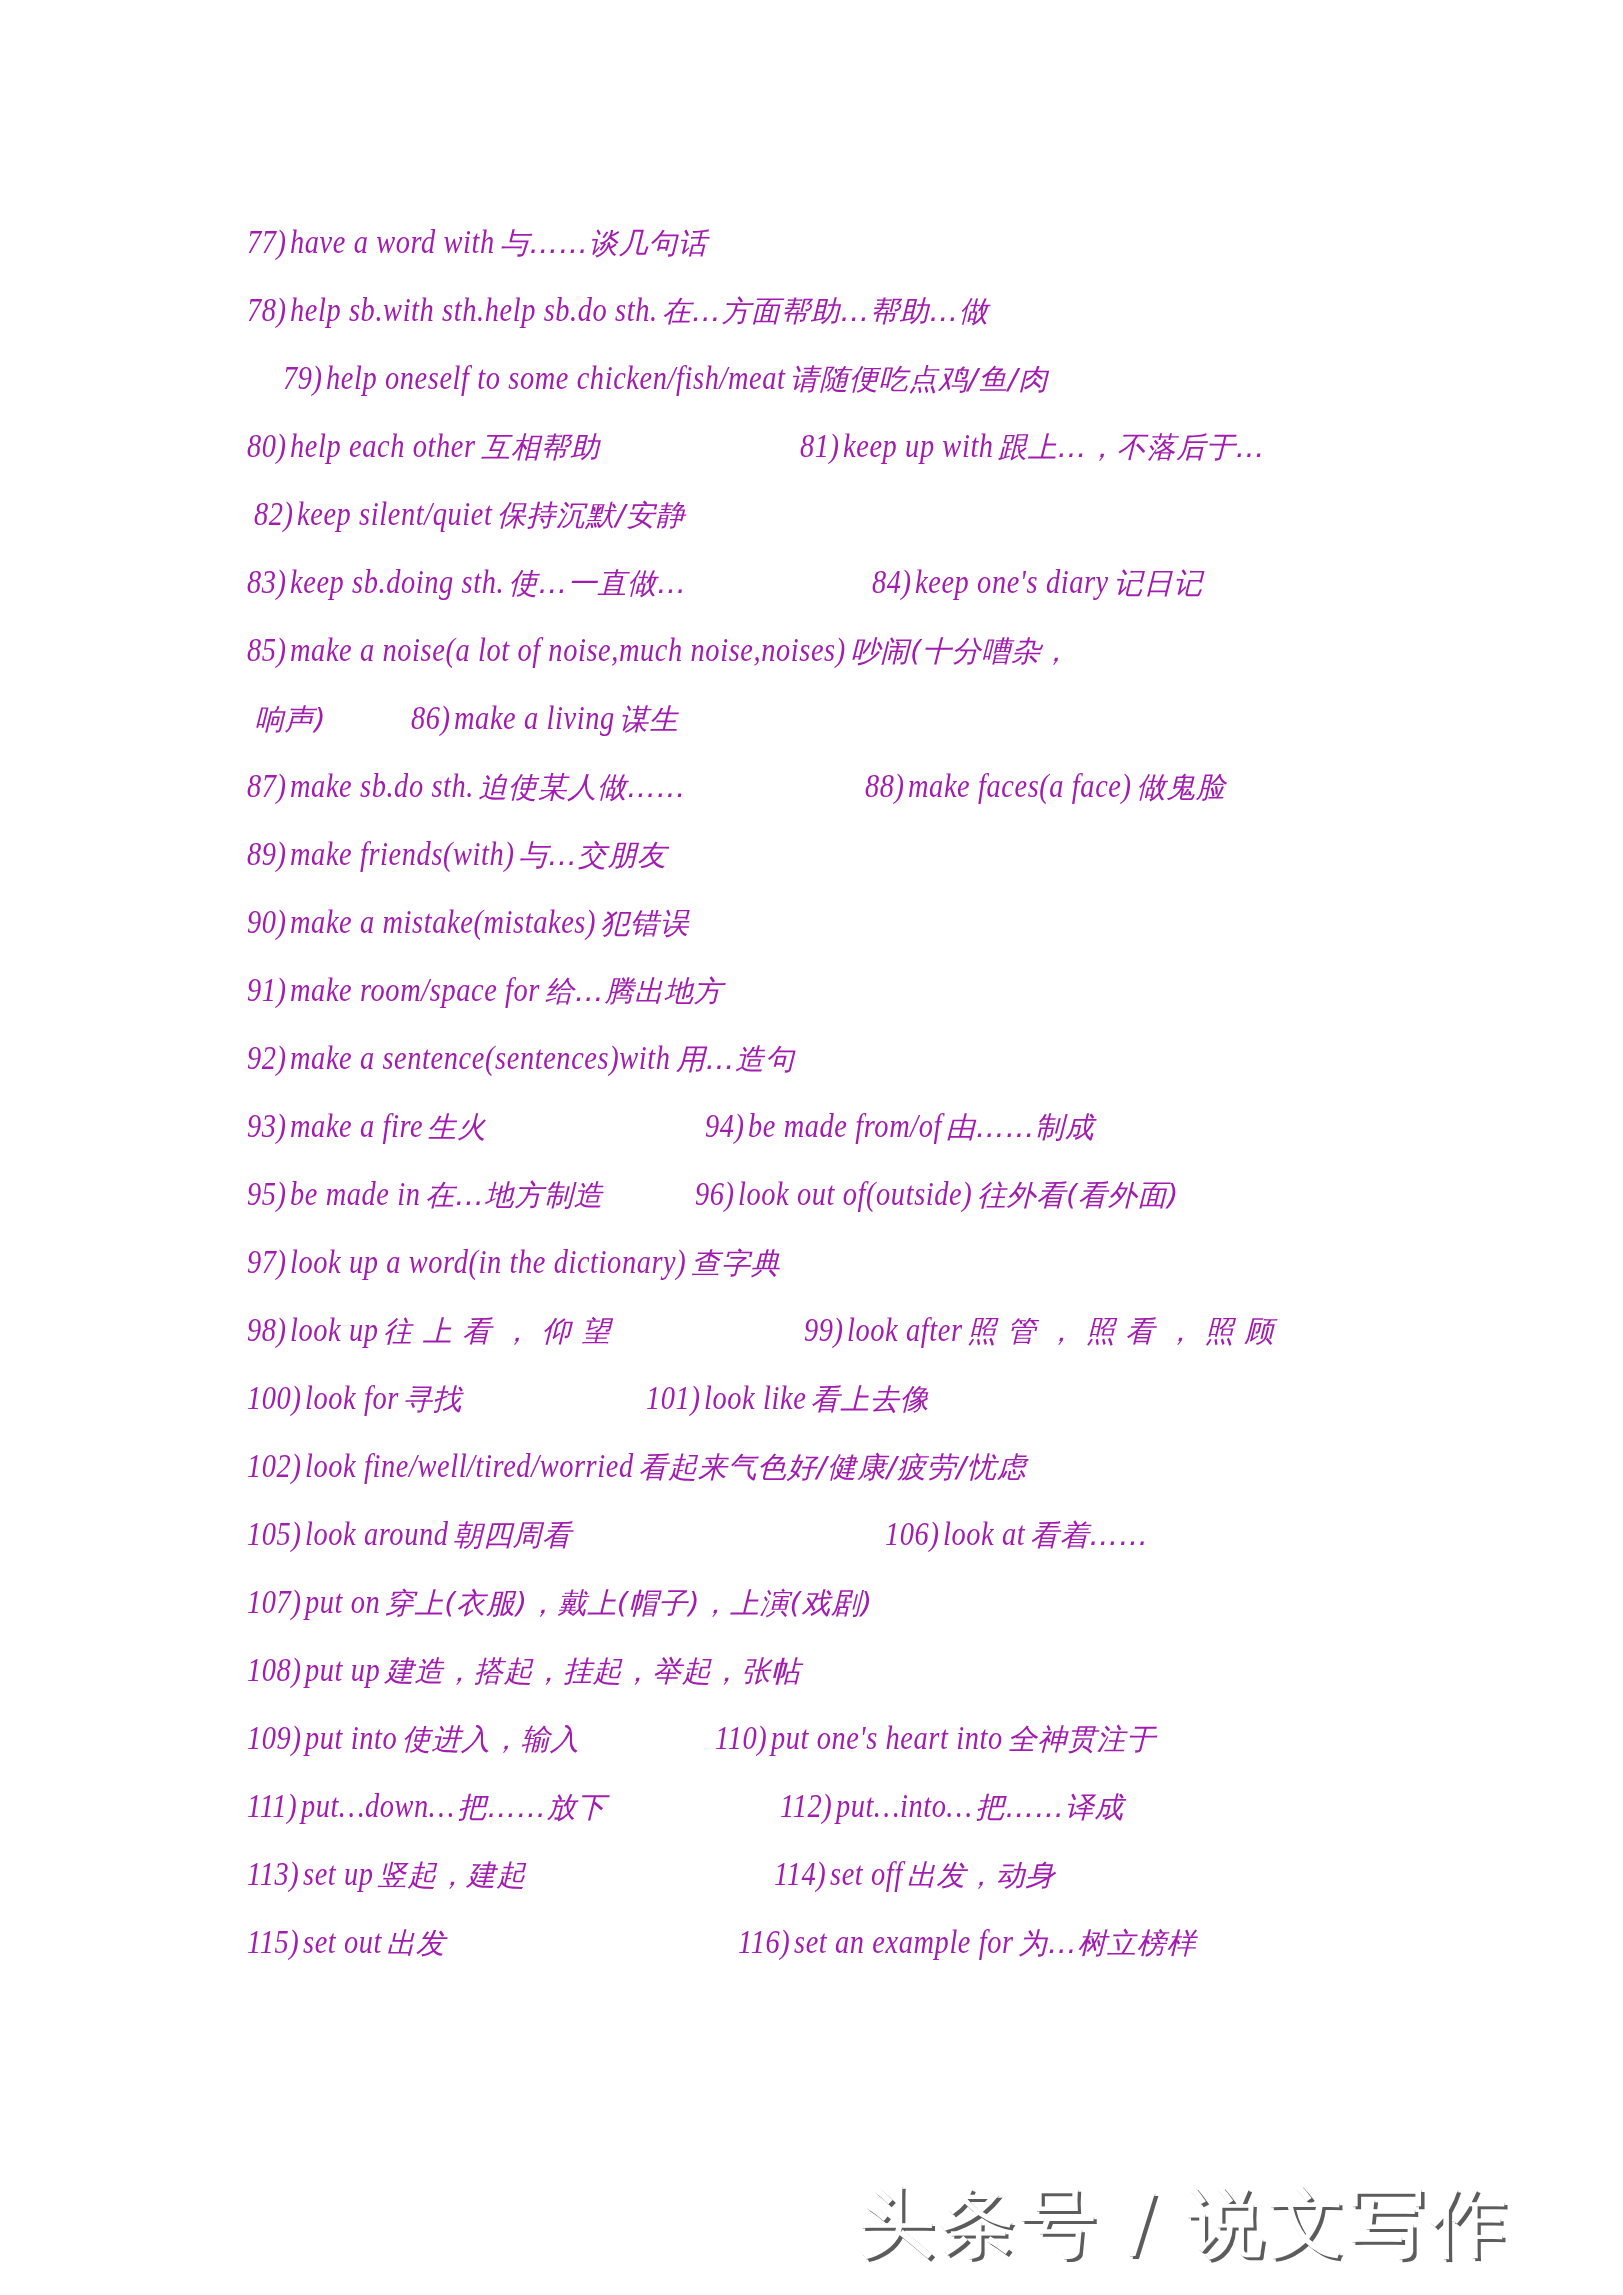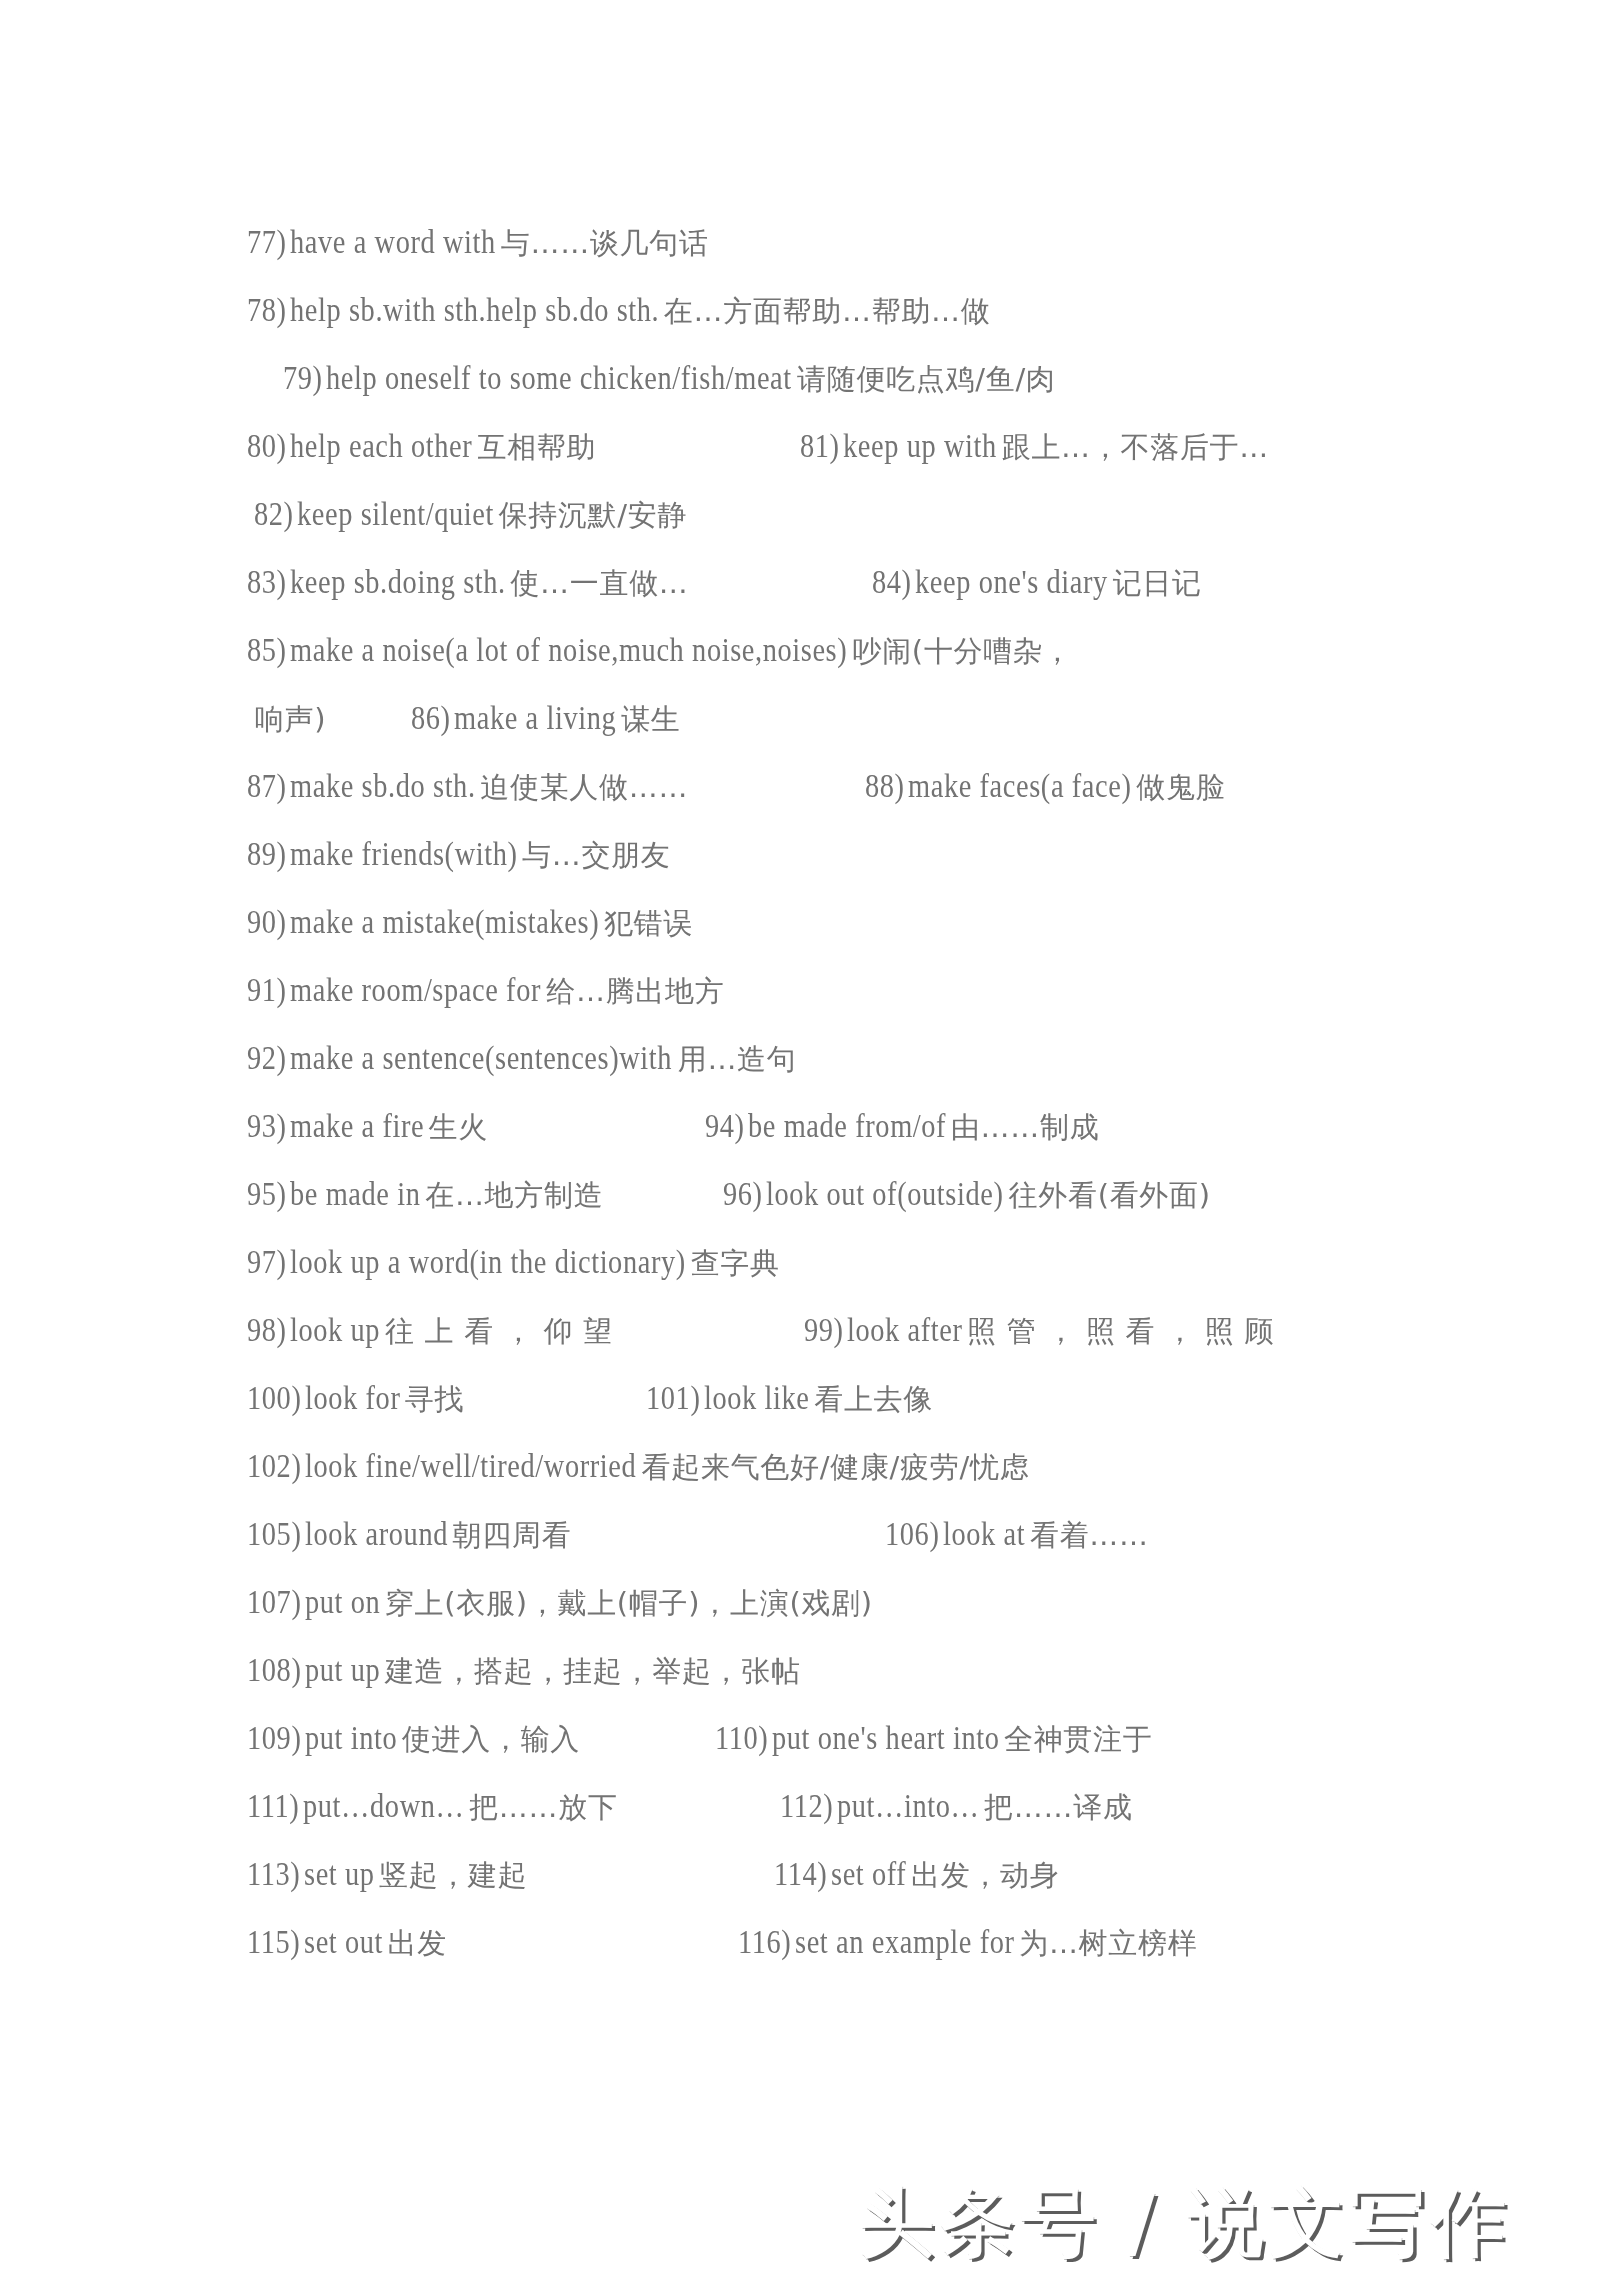--- a/index.html
+++ b/index.html
@@ -2,22 +2,23 @@
 <html style="font-size:10.5px"><head>
 <meta charset="utf-8">
 <style>
   html, body { margin: 0; padding: 0; background: #ffffff; }
   body { width: 1623px; height: 2295px; position: relative; overflow: hidden; }
   .page { position: absolute; left: 0; top: 0; width: 1623px; height: 2295px; background: #fff; }
   .lines { position: absolute; left: 247px; top: 208px; width: 1151px; }
   .row {
     height: 68px; line-height: 68px; white-space: nowrap;
     font-family: "Liberation Serif", "DejaVu Serif", serif;
-    font-size: 33px; color: #737373; letter-spacing: 0.7px;
+    font-size: 33px; color: #a21caf; letter-spacing: 0.7px;
     position: relative;
+    font-style: italic;
   }
   .seg { display: inline-block; }
   .num { }
   .en { transform: scaleX(0.86); transform-origin: left center; display: inline-block; }
   .zh { font-family: "DejaVu Sans", sans-serif; font-size: 29px; }
   .watermark {
     position: absolute; left: 858px; top: 2172px;
     font-family: "DejaVu Sans", sans-serif; font-size: 77px;
     color: #ffffff; letter-spacing: 3.9px;
     text-shadow: 3.3px 3.3px 0 #5c5c5c, 0.7px 0.7px 0 #bdbdbd;
@@ -71,21 +72,21 @@
       </div>
       <div class="row">
         <span class="seg" style="position: absolute; left: 0px;"><span class="num en" style="margin-right: -2.7px;">92)</span><span class="en" style="margin-right: -57px;">make a sentence(sentences)with</span><span class="zh">用…造句</span></span>
       </div>
       <div class="row">
         <span class="seg" style="position: absolute; left: 0px;"><span class="num en" style="margin-right: -2.7px;">93)</span><span class="en" style="margin-right: -18px;">make a fire</span><span class="zh">生火</span></span>
         <span class="seg" style="position: absolute; left: 458px;"><span class="num en" style="margin-right: -2.7px;">94)</span><span class="en" style="margin-right: -28px;">be made from/of</span><span class="zh">由……制成</span></span>
       </div>
       <div class="row">
         <span class="seg" style="position: absolute; left: 0px;"><span class="num en" style="margin-right: -2.7px;">95)</span><span class="en" style="margin-right: -17px;">be made in</span><span class="zh">在…地方制造</span></span>
-        <span class="seg" style="position: absolute; left: 476px; text-align: center;"><span class="num en" style="margin-right: -2.7px;">96)</span><span class="en" style="margin-right: -34px;">look out of(outside)</span><span class="zh">往外看(看外面)</span></span>
+        <span class="seg" style="position: absolute; left: 448px; text-align: center;"><span class="num en" style="margin-right: -2.7px;">96)</span><span class="en" style="margin-right: -34px;">look out of(outside)</span><span class="zh">往外看(看外面)</span></span>
       </div>
       <div class="row">
         <span class="seg" style="position: absolute; left: 0px;"><span class="num en" style="margin-right: -2.7px;">97)</span><span class="en" style="margin-right: -60px;">look up a word(in the dictionary)</span><span class="zh">查字典</span></span>
       </div>
       <div class="row">
         <span class="seg" style="position: absolute; left: 0px;"><span class="num en" style="margin-right: -2.7px;">98)</span><span class="en" style="margin-right: -10.3px;">look up</span><span class="zh">往 上 看 ， 仰 望</span></span>
         <span class="seg" style="position: absolute; left: 557px;"><span class="num en" style="margin-right: -2.7px;">99)</span><span class="en" style="margin-right: -14.7px;">look after</span><span class="zh">照 管 ， 照 看 ， 照 顾</span></span>
       </div>
       <div class="row">
         <span class="seg" style="position: absolute; left: 0px;"><span class="num en" style="margin-right: -5px;">100)</span><span class="en" style="margin-right: -11.6px;">look for</span><span class="zh">寻找</span></span>

